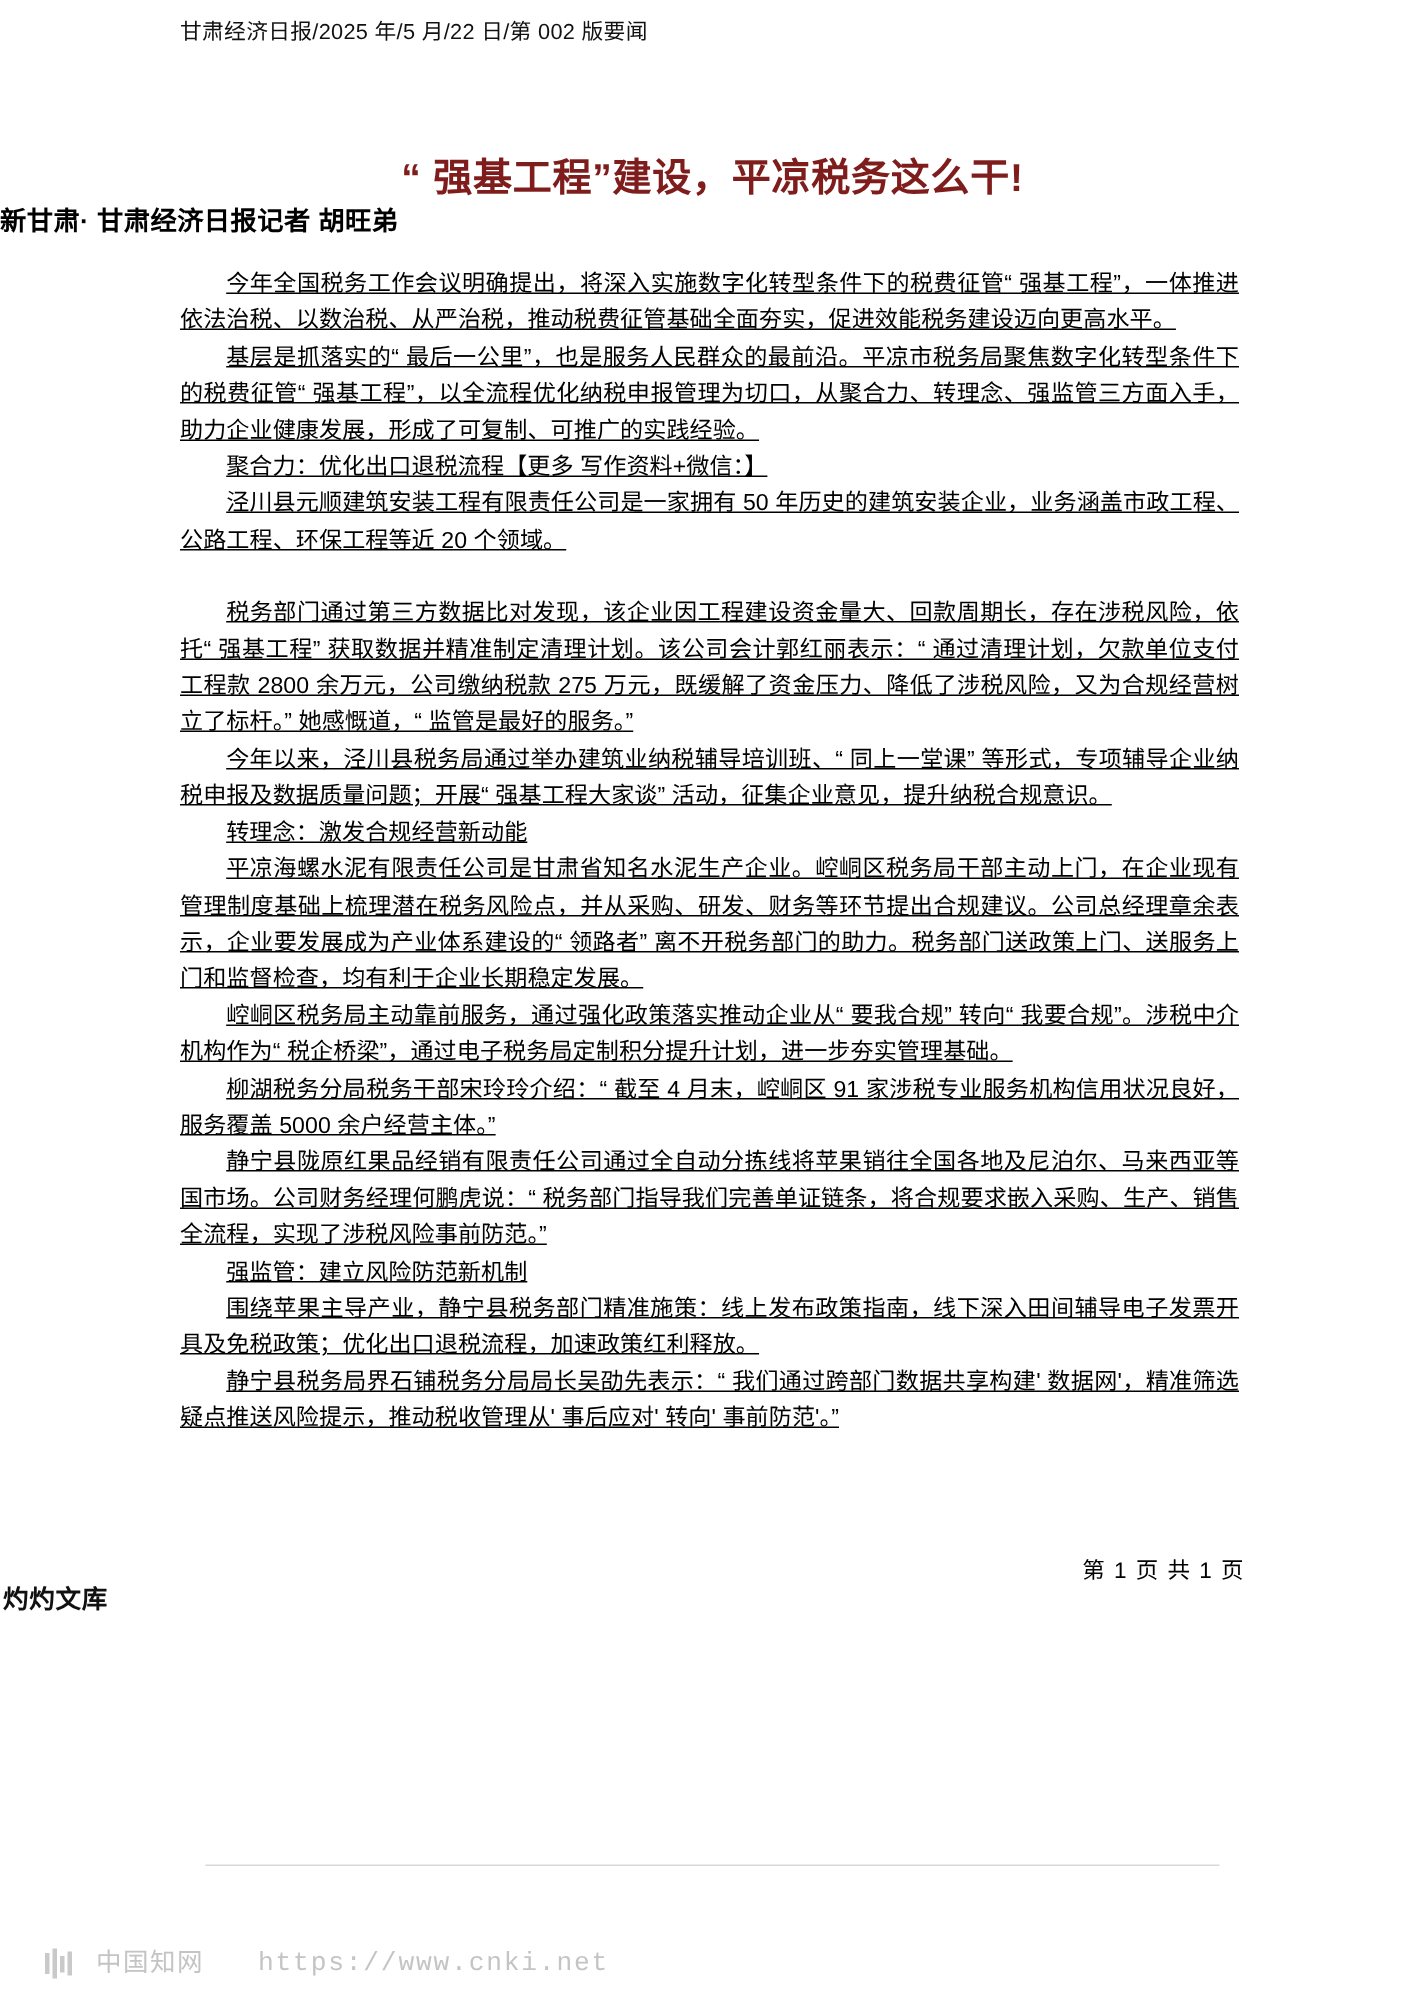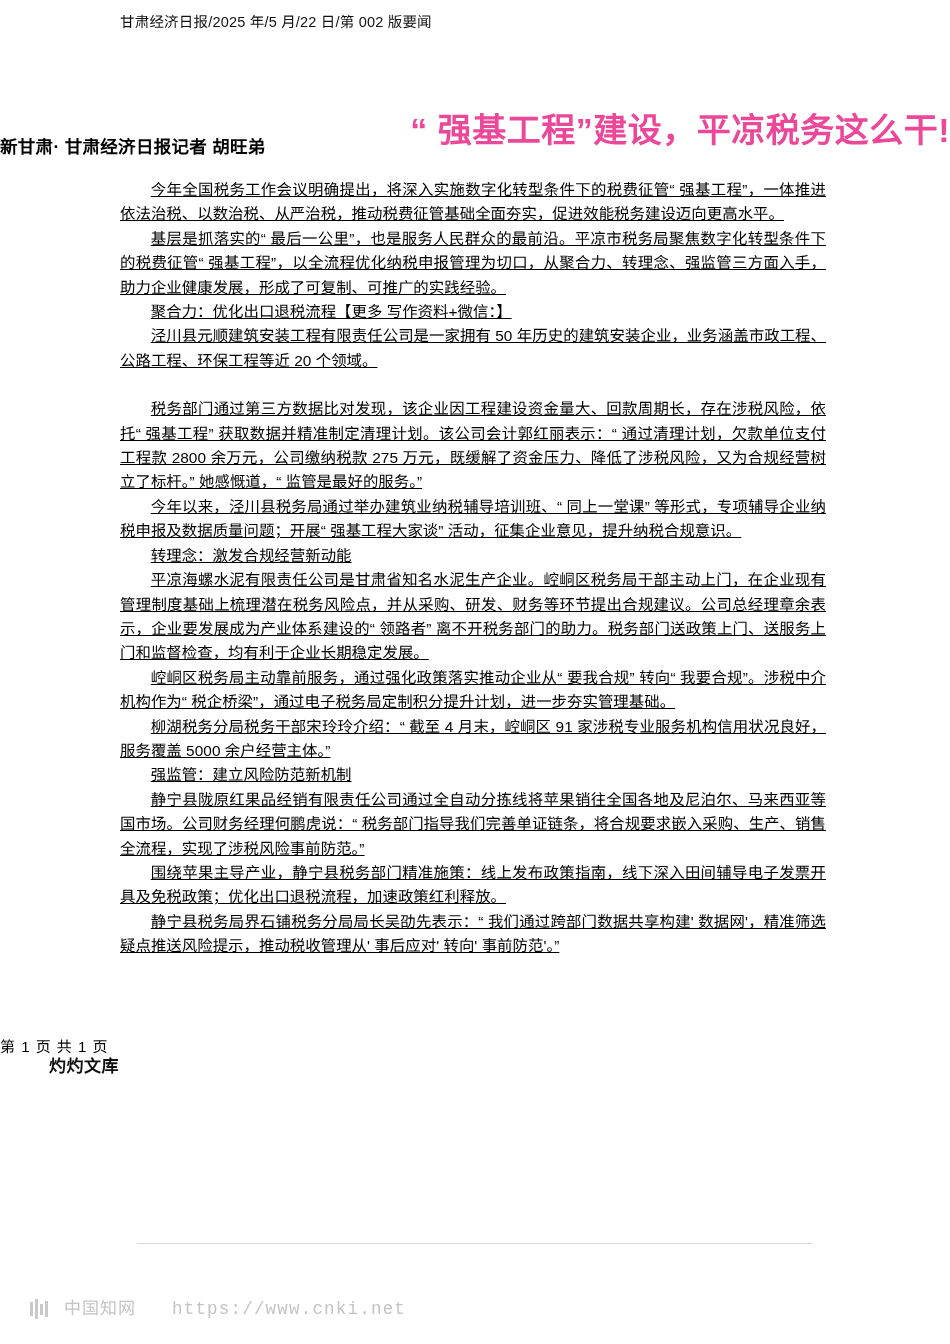--- a/index.html
+++ b/index.html
@@ -38,25 +38,25 @@
     letter-spacing: 0.2px;
     color: #111;
   }
 
   
   .headline {
     position: absolute;
     left: 0;
     top: 80px;
     width: 950px;
-    text-align: right;
-    font-size: 34px;
+    text-align: center;
+    font-size: 26px;
     font-weight: bold;
     letter-spacing: 0.5px;
-    color: #ec4899;
+    color: #7f1d1d;
   }
 
   .byline {
     position: absolute;
     left: 0;
     top: 133px;
     width: 950px;
     text-align: left;
     font-size: 17.5px;
     font-weight: bold;
@@ -88,35 +88,35 @@
   .article p.spacer-after {
     margin-bottom: 24px;
   }
 
   
   .page-number {
     position: absolute;
     left: 0;
     top: 1035px;
     width: 830px;
+    text-align: right;
     font-size: 15px;
     letter-spacing: 1px;
     color: #000;
   }
 
   
   .library-stamp {
     position: absolute;
     left: 2px;
     top: 1052px;
     font-size: 17px;
     font-weight: bold;
     letter-spacing: 0.5px;
     color: #111;
-    margin-left: 47px;
   }
 
   
   .bottom-rule {
     position: absolute;
     left: 137px;
     top: 1243px;
     width: 676px;
     height: 1px;
     background: #d8d8d8;
@@ -179,22 +179,22 @@
       <p>今年全国税务工作会议明确提出，将深入实施数字化转型条件下的税费征管“ 强基工程”，一体推进依法治税、以数治税、从严治税，推动税费征管基础全面夯实，促进效能税务建设迈向更高水平。</p>
       <p>基层是抓落实的“ 最后一公里”，也是服务人民群众的最前沿。平凉市税务局聚焦数字化转型条件下的税费征管“ 强基工程”，以全流程优化纳税申报管理为切口，从聚合力、转理念、强监管三方面入手，助力企业健康发展，形成了可复制、可推广的实践经验。</p>
       <p>聚合力：优化出口退税流程【更多 写作资料+微信：】</p>
       <p class="spacer-after">泾川县元顺建筑安装工程有限责任公司是一家拥有 50 年历史的建筑安装企业，业务涵盖市政工程、公路工程、环保工程等近 20 个领域。</p>
       <p>税务部门通过第三方数据比对发现，该企业因工程建设资金量大、回款周期长，存在涉税风险，依托“ 强基工程” 获取数据并精准制定清理计划。该公司会计郭红丽表示：“ 通过清理计划，欠款单位支付工程款 2800 余万元，公司缴纳税款 275 万元，既缓解了资金压力、降低了涉税风险，又为合规经营树立了标杆。” 她感慨道，“ 监管是最好的服务。”</p>
       <p>今年以来，泾川县税务局通过举办建筑业纳税辅导培训班、“ 同上一堂课” 等形式，专项辅导企业纳税申报及数据质量问题；开展“ 强基工程大家谈” 活动，征集企业意见，提升纳税合规意识。</p>
       <p>转理念：激发合规经营新动能</p>
       <p>平凉海螺水泥有限责任公司是甘肃省知名水泥生产企业。崆峒区税务局干部主动上门，在企业现有管理制度基础上梳理潜在税务风险点，并从采购、研发、财务等环节提出合规建议。公司总经理章余表示，企业要发展成为产业体系建设的“ 领路者” 离不开税务部门的助力。税务部门送政策上门、送服务上门和监督检查，均有利于企业长期稳定发展。</p>
       <p>崆峒区税务局主动靠前服务，通过强化政策落实推动企业从“ 要我合规” 转向“ 我要合规”。涉税中介机构作为“ 税企桥梁”，通过电子税务局定制积分提升计划，进一步夯实管理基础。</p>
       <p>柳湖税务分局税务干部宋玲玲介绍：“ 截至 4 月末，崆峒区 91 家涉税专业服务机构信用状况良好，服务覆盖 5000 余户经营主体。”</p>
+      <p>静宁县陇原红果品经销有限责任公司通过全自动分拣线将苹果销往全国各地及尼泊尔、马来西亚等国市场。公司财务经理何鹏虎说：“ 税务部门指导我们完善单证链条，将合规要求嵌入采购、生产、销售全流程，实现了涉税风险事前防范。”</p>
       <p>强监管：建立风险防范新机制</p>
-      <p>静宁县陇原红果品经销有限责任公司通过全自动分拣线将苹果销往全国各地及尼泊尔、马来西亚等国市场。公司财务经理何鹏虎说：“ 税务部门指导我们完善单证链条，将合规要求嵌入采购、生产、销售全流程，实现了涉税风险事前防范。”</p>
       <p>围绕苹果主导产业，静宁县税务部门精准施策：线上发布政策指南，线下深入田间辅导电子发票开具及免税政策；优化出口退税流程，加速政策红利释放。</p>
       <p>静宁县税务局界石铺税务分局局长吴劭先表示：“ 我们通过跨部门数据共享构建' 数据网'，精准筛选疑点推送风险提示，推动税收管理从' 事后应对' 转向' 事前防范'。”</p>
     </div>
 
   <div class="page-number">第 1 页 共 1 页</div>
 
   <div class="library-stamp">灼灼文库</div>
 
   <div class="bottom-rule"></div>
 

